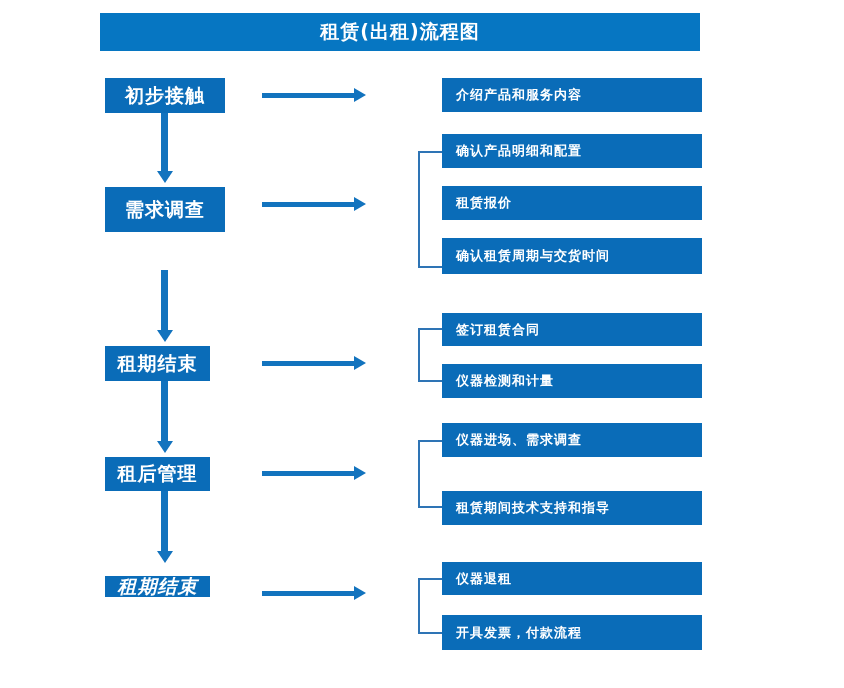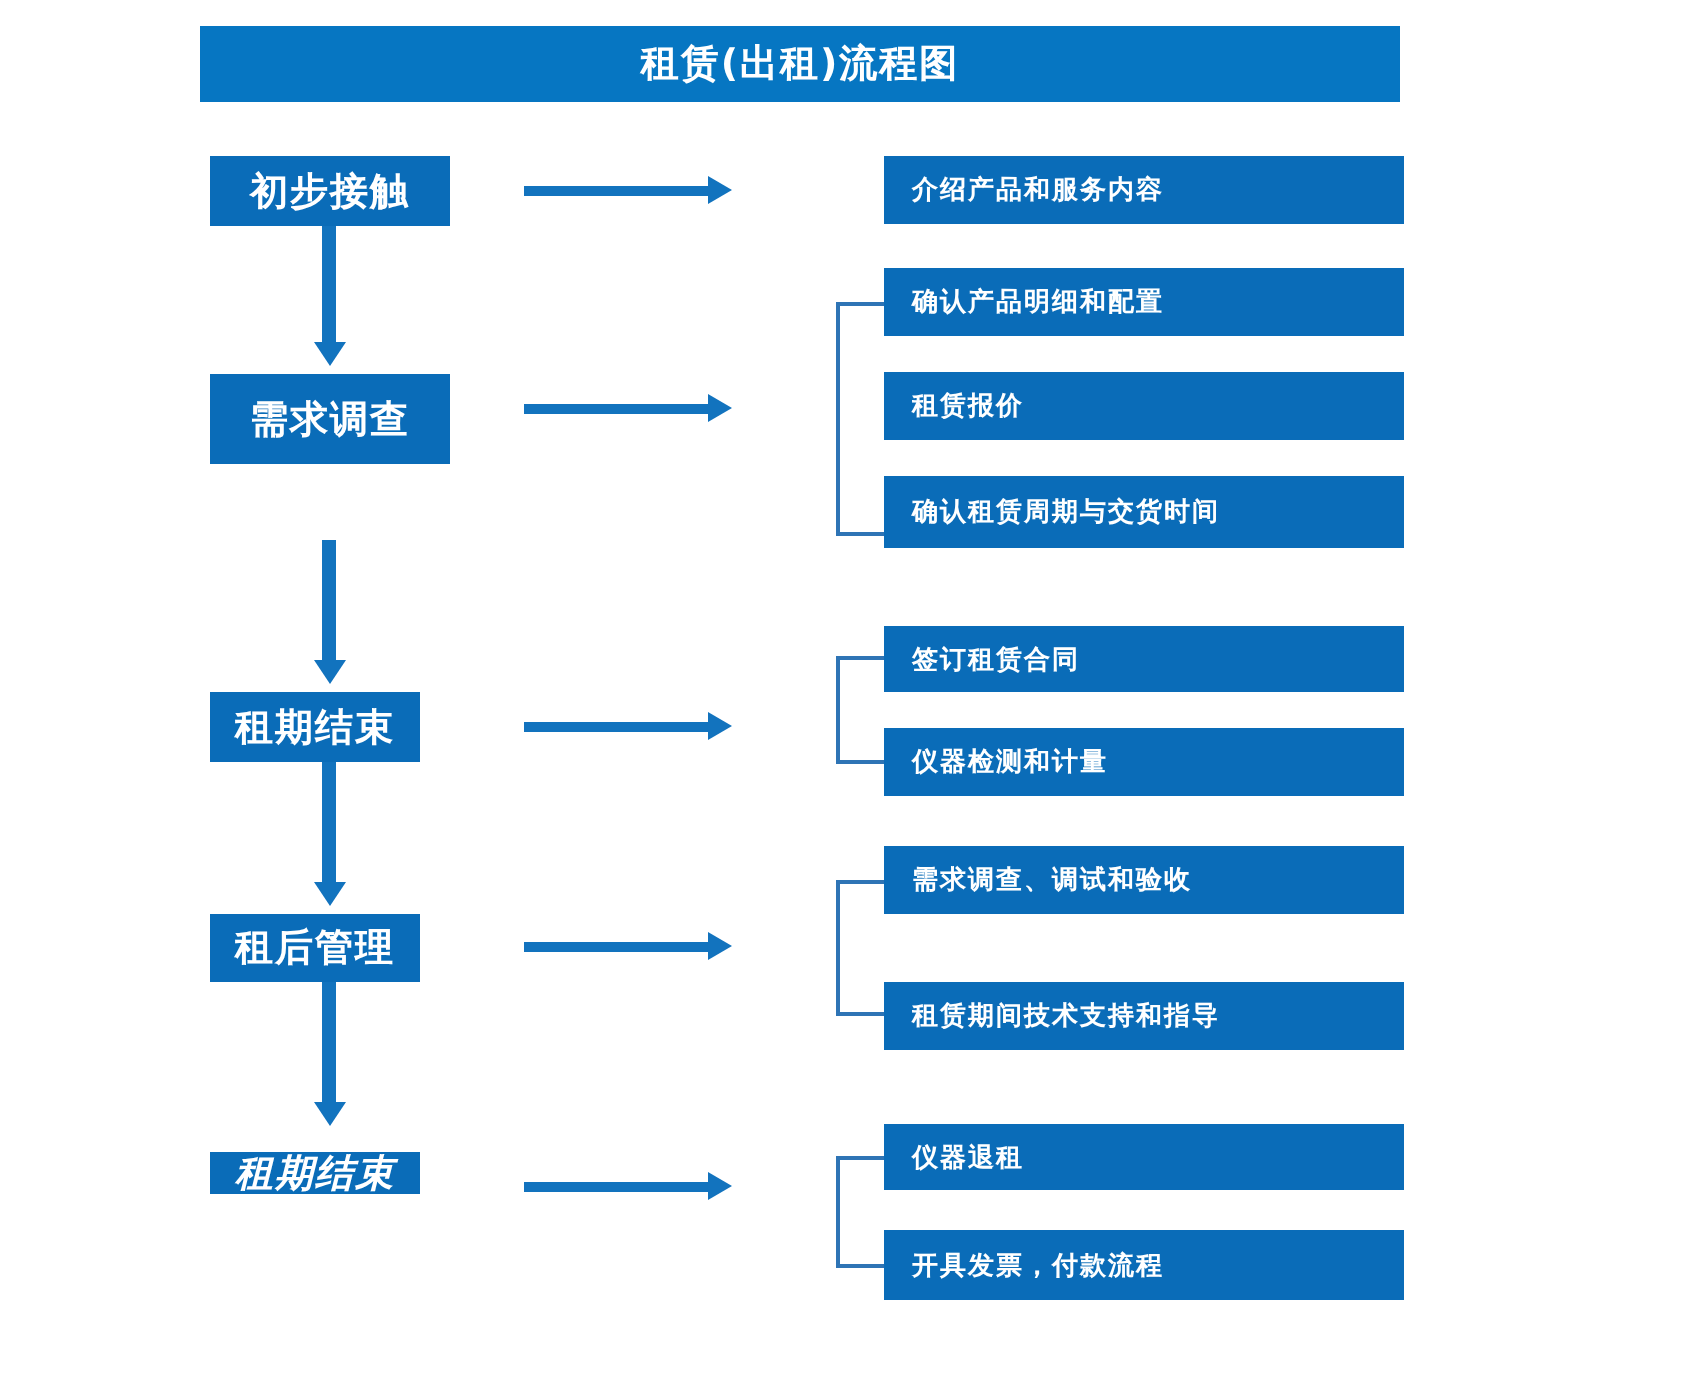--- a/index.html
+++ b/index.html
@@ -140,21 +140,21 @@
 
   <div class="box stage-box" style="left:105px;top:457px;width:105px;height:34px;">租后管理</div>
 
   <div class="h-arrow" style="left:262px;top:466px;width:104px;">
     <div class="shaft"></div>
     <div class="head"></div>
   </div>
 
   <div class="bracket" style="left:418px;top:440px;width:24px;height:68px;"></div>
 
-  <div class="box detail-box" style="left:442px;top:423px;width:260px;height:34px;">需求调查、调试和验收</div>
+  <div class="box detail-box" style="left:442px;top:423px;width:260px;height:34px;">仪器进场、需求调查</div>
   <div class="box detail-box" style="left:442px;top:491px;width:260px;height:34px;">租赁期间技术支持和指导</div>
 
   <div class="v-arrow" style="left:157px;top:491px;height:72px;">
     <div class="shaft"></div>
     <div class="head"></div>
   </div>
 
   <div class="box stage-box" style="left:105px;top:576px;width:105px;height:21px;font-style:italic;">租期结束</div>
 
   <div class="h-arrow" style="left:262px;top:586px;width:104px;">

